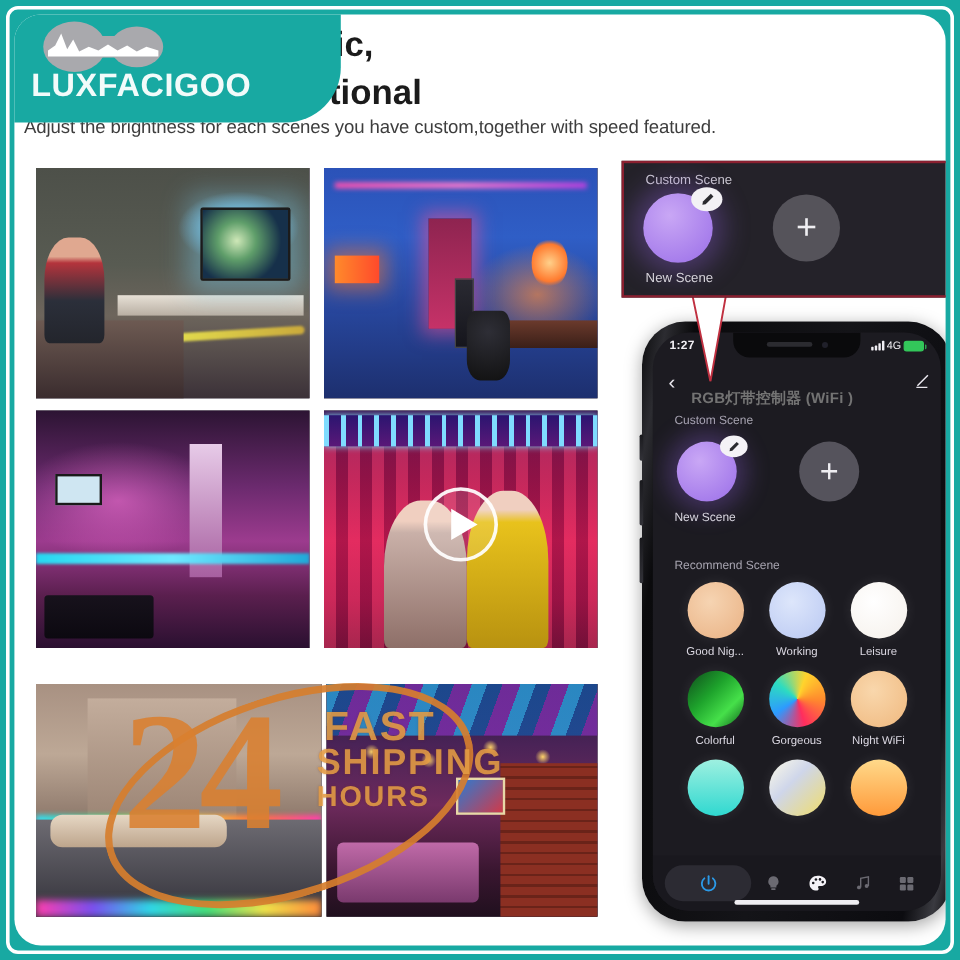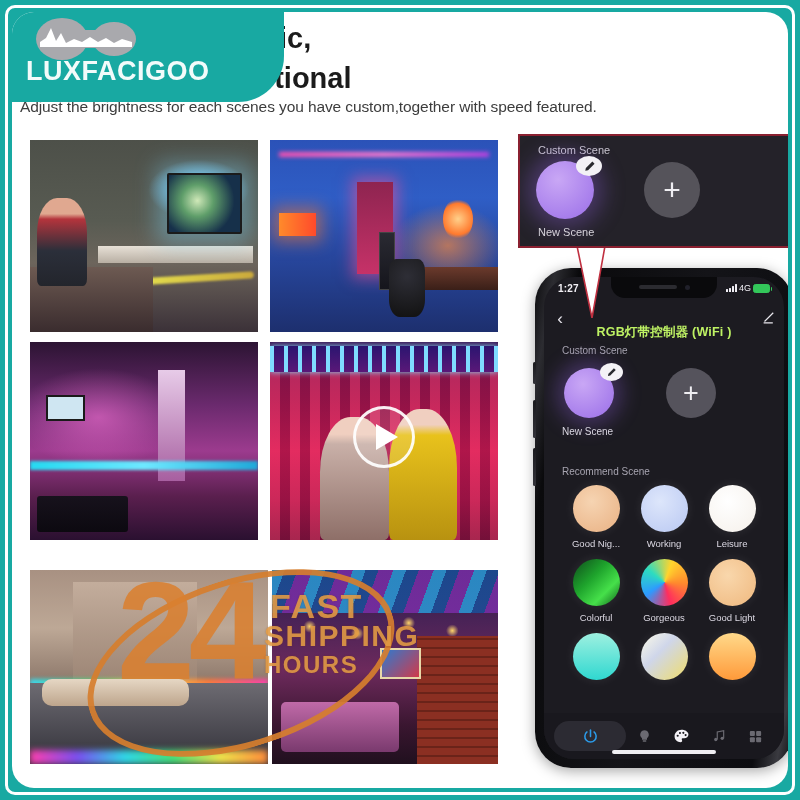--- a/index.html
+++ b/index.html
@@ -308,27 +308,26 @@
   }
   .badge24 .ring {
     position:absolute; left:0; top:22px;
     width: 318px; height: 168px;
     border: 6px solid rgba(214,126,46,.92);
     border-radius: 50%;
     transform: rotate(-18deg);
     clip-path: polygon(0 0, 86% 0, 100% 18%, 100% 100%, 0 100%);
   }
   .badge24 .num {
-    position:absolute; left:20px; top:4px;
+    position:absolute; left:20px; top:17px;
     font-size: 140px; font-weight: bold;
     color: rgba(217,128,48,.88);
     line-height: 1;
     letter-spacing: -6px;
-    font-family: Liberation Sans, sans-serif;
-    margin-left: 15px;
+    font-family: Liberation Serif, serif;
   }
   .badge24 .w1, .badge24 .w2, .badge24 .w3 {
     position:absolute;
     font-weight: bold;
     color: rgba(232,160,70,.85);
     letter-spacing: 1.5px;
     font-family: "Liberation Sans", sans-serif;
     text-shadow: 0 0 2px rgba(120,50,10,.35);
   }
   .badge24 .w1 { left: 188px; top: 30px; font-size: 34px; }
@@ -453,21 +452,21 @@
 
   
   .appbar {
     position:absolute; left:0; top:26px; width:100%; height:30px;
     display:flex; align-items:center; z-index:4;
   }
   .appbar .back {
     width:32px; text-align:center; color:#e9e7ee; font-size:17px; line-height:1;
   }
   .appbar .title {
-    flex:1; text-align:center; color:#bef264; font-size:12.5px; font-weight:600;
+    flex:1; color:#737373; font-size:12.5px; font-weight:600;
     letter-spacing:.2px;
     margin-top:28px;
   }
   .appbar .edit { width:32px; display:flex; align-items:center; justify-content:center; }
 
   .appcontent {
     position:absolute; left:0; top:58px; right:0; bottom:0;
     padding: 0 18px;
     overflow:hidden;
   }
@@ -728,21 +727,21 @@
               <div class="scene-dot" style="background: linear-gradient(135deg, rgb(15, 74, 28) 0%, rgb(30, 163, 44) 40%, rgb(70, 224, 74) 70%, rgb(12, 90, 24) 100%);"></div>
               <div class="scene-name">Colorful</div>
             </div>
 
             <div class="scene-cell">
               <div class="scene-dot" style="background: conic-gradient(from 20deg, rgb(255, 212, 45), rgb(255, 138, 45), rgb(255, 45, 94), rgb(45, 154, 255), rgb(45, 220, 192), rgb(255, 212, 45));"></div>
               <div class="scene-name">Gorgeous</div>
             </div>
             <div class="scene-cell">
               <div class="scene-dot" style="background: radial-gradient(circle at 40% 35%, rgb(249, 215, 172), rgb(239, 184, 126));"></div>
-              <div class="scene-name">Good Light</div>
+              <div class="scene-name">Night WiFi</div>
             </div>
 
             <div class="scene-cell">
               <div class="scene-dot" style="background: linear-gradient(rgb(158, 240, 224), rgb(47, 216, 208));"></div>
             </div>
             <div class="scene-cell">
               <div class="scene-dot" style="background: linear-gradient(135deg, rgb(253, 251, 232), rgb(207, 214, 234) 40%, rgb(240, 221, 106) 100%);"></div>
             </div>
             <div class="scene-cell">
               <div class="scene-dot" style="background: linear-gradient(rgb(255, 217, 138), rgb(255, 154, 58));"></div>

